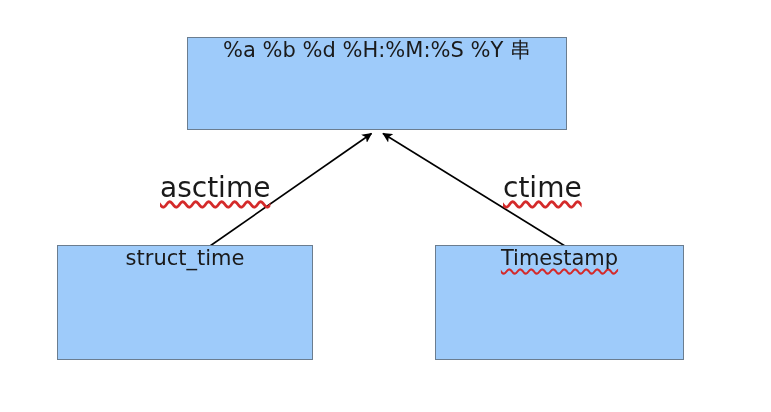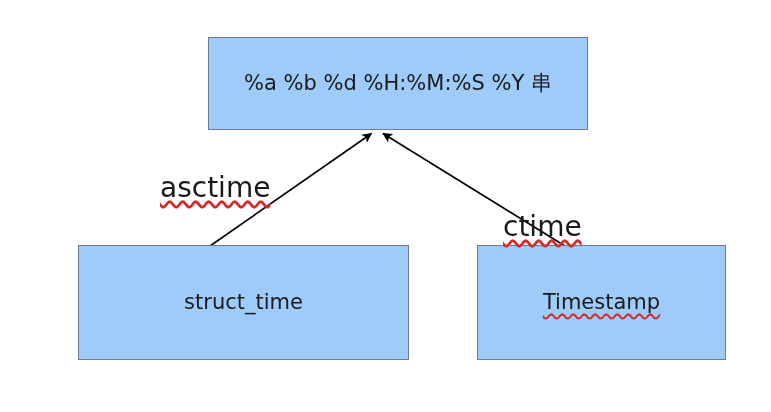--- a/index.html
+++ b/index.html
@@ -14,23 +14,21 @@
     background: #ffffff;
     overflow: hidden;
     font-family: "DejaVu Sans", "Liberation Sans", sans-serif;
   }
   .node {
     position: absolute;
     box-sizing: border-box;
     background: #9ECBFA;
     border: 1px solid #6B7D8F;
     display: flex;
-    align-items: center;
     justify-content: center;
-    margin-left: 21px;
   }
   .node-label {
     color: #1a1a1a;
     font-size: 21px;
     line-height: 1.15;
     white-space: nowrap;
     text-align: center;
   }
   .node-label.misspelled {
     text-decoration: underline wavy #d42a2a;
@@ -39,25 +37,25 @@
   }
   #node-format {
     left: 187px;
     top: 37px;
     width: 380px;
     height: 93px;
   }
   #node-struct-time {
     left: 57px;
     top: 245px;
-    width: 331px;
+    width: 256px;
     height: 115px;
   }
   #node-timestamp {
-    left: 456px;
+    left: 435px;
     top: 245px;
     width: 249px;
     height: 115px;
   }
   #edge-layer {
     position: absolute;
     left: 0;
     top: 0;
     width: 771px;
     height: 412px;
@@ -73,21 +71,20 @@
     text-decoration-skip-ink: none;
     text-underline-offset: 3px;
   }
   #edge-label-asctime {
     left: 160px;
     top: 174px;
   }
   #edge-label-ctime {
     left: 503px;
     top: 174px;
-    margin-top: 39px;
   }
 </style>
 </head>
 <body>
 
 <div id="canvas">
 
   <svg id="edge-layer" viewBox="0 0 771 412" width="771" height="412" xmlns="http://www.w3.org/2000/svg">
     <defs>
       <marker id="arrowFilled" viewBox="0 0 10 10" refX="9.2" refY="5" markerWidth="6.2" markerHeight="6.2" orient="auto-start-reverse">

